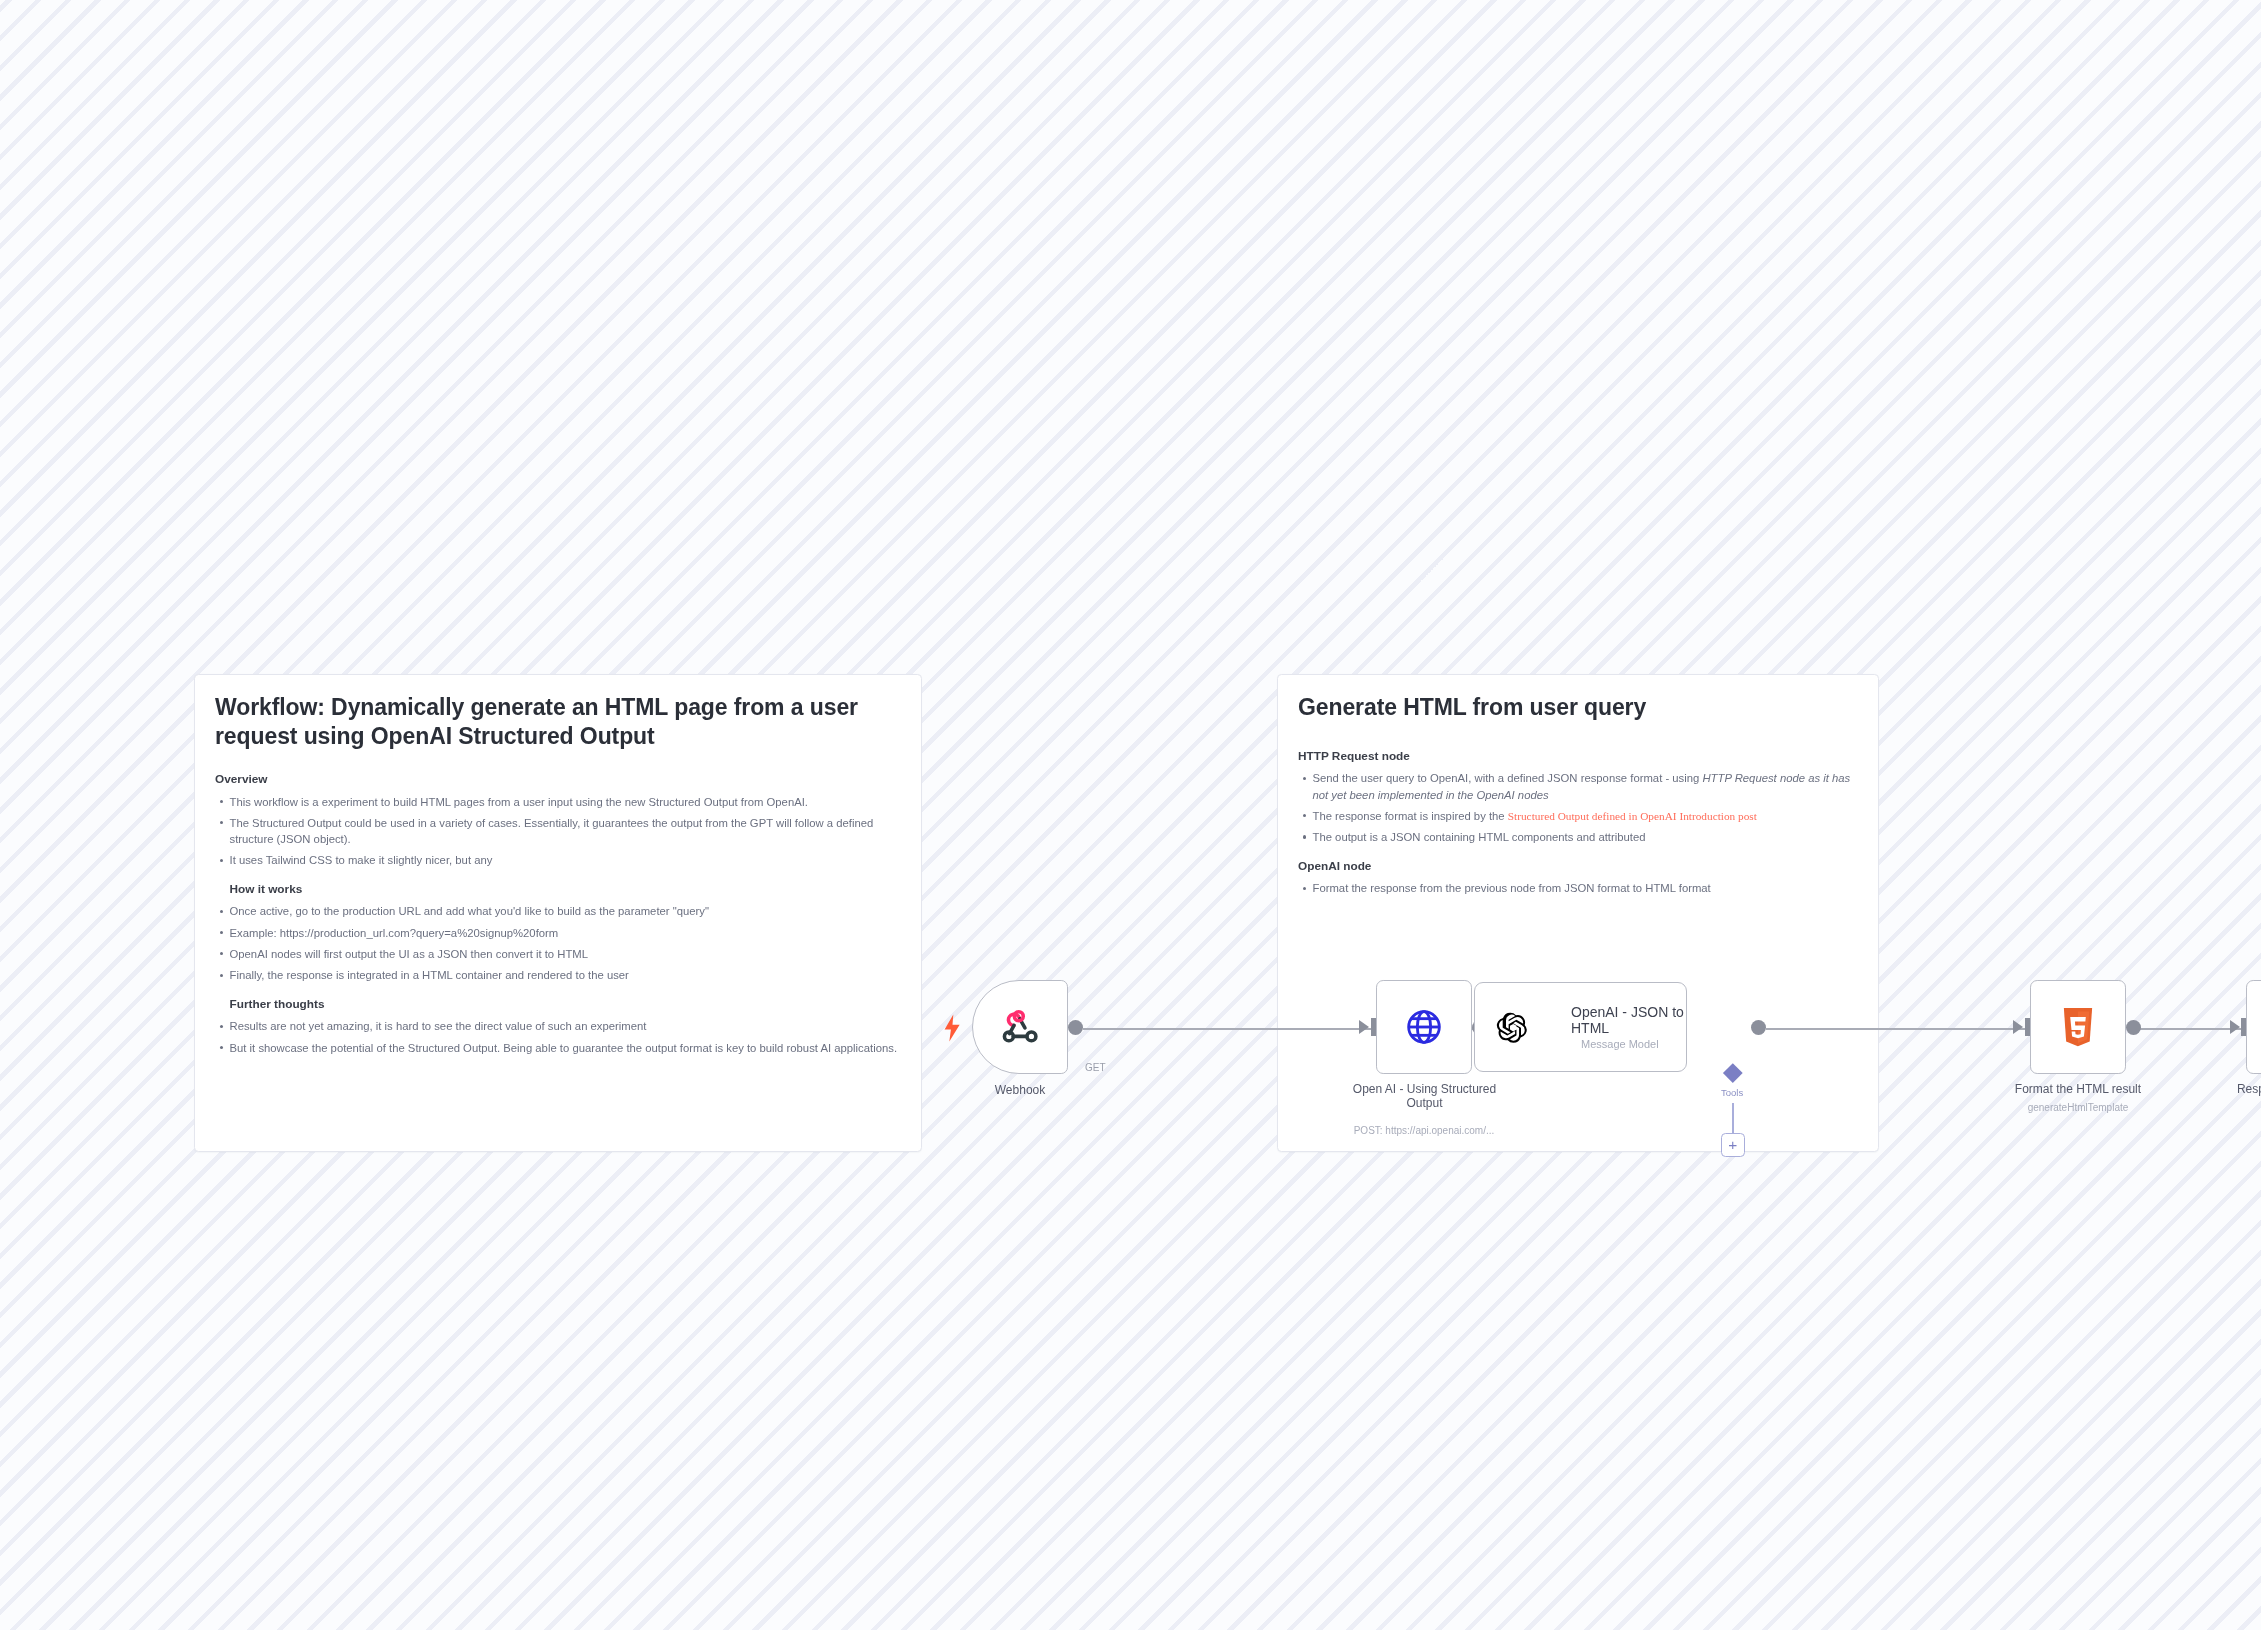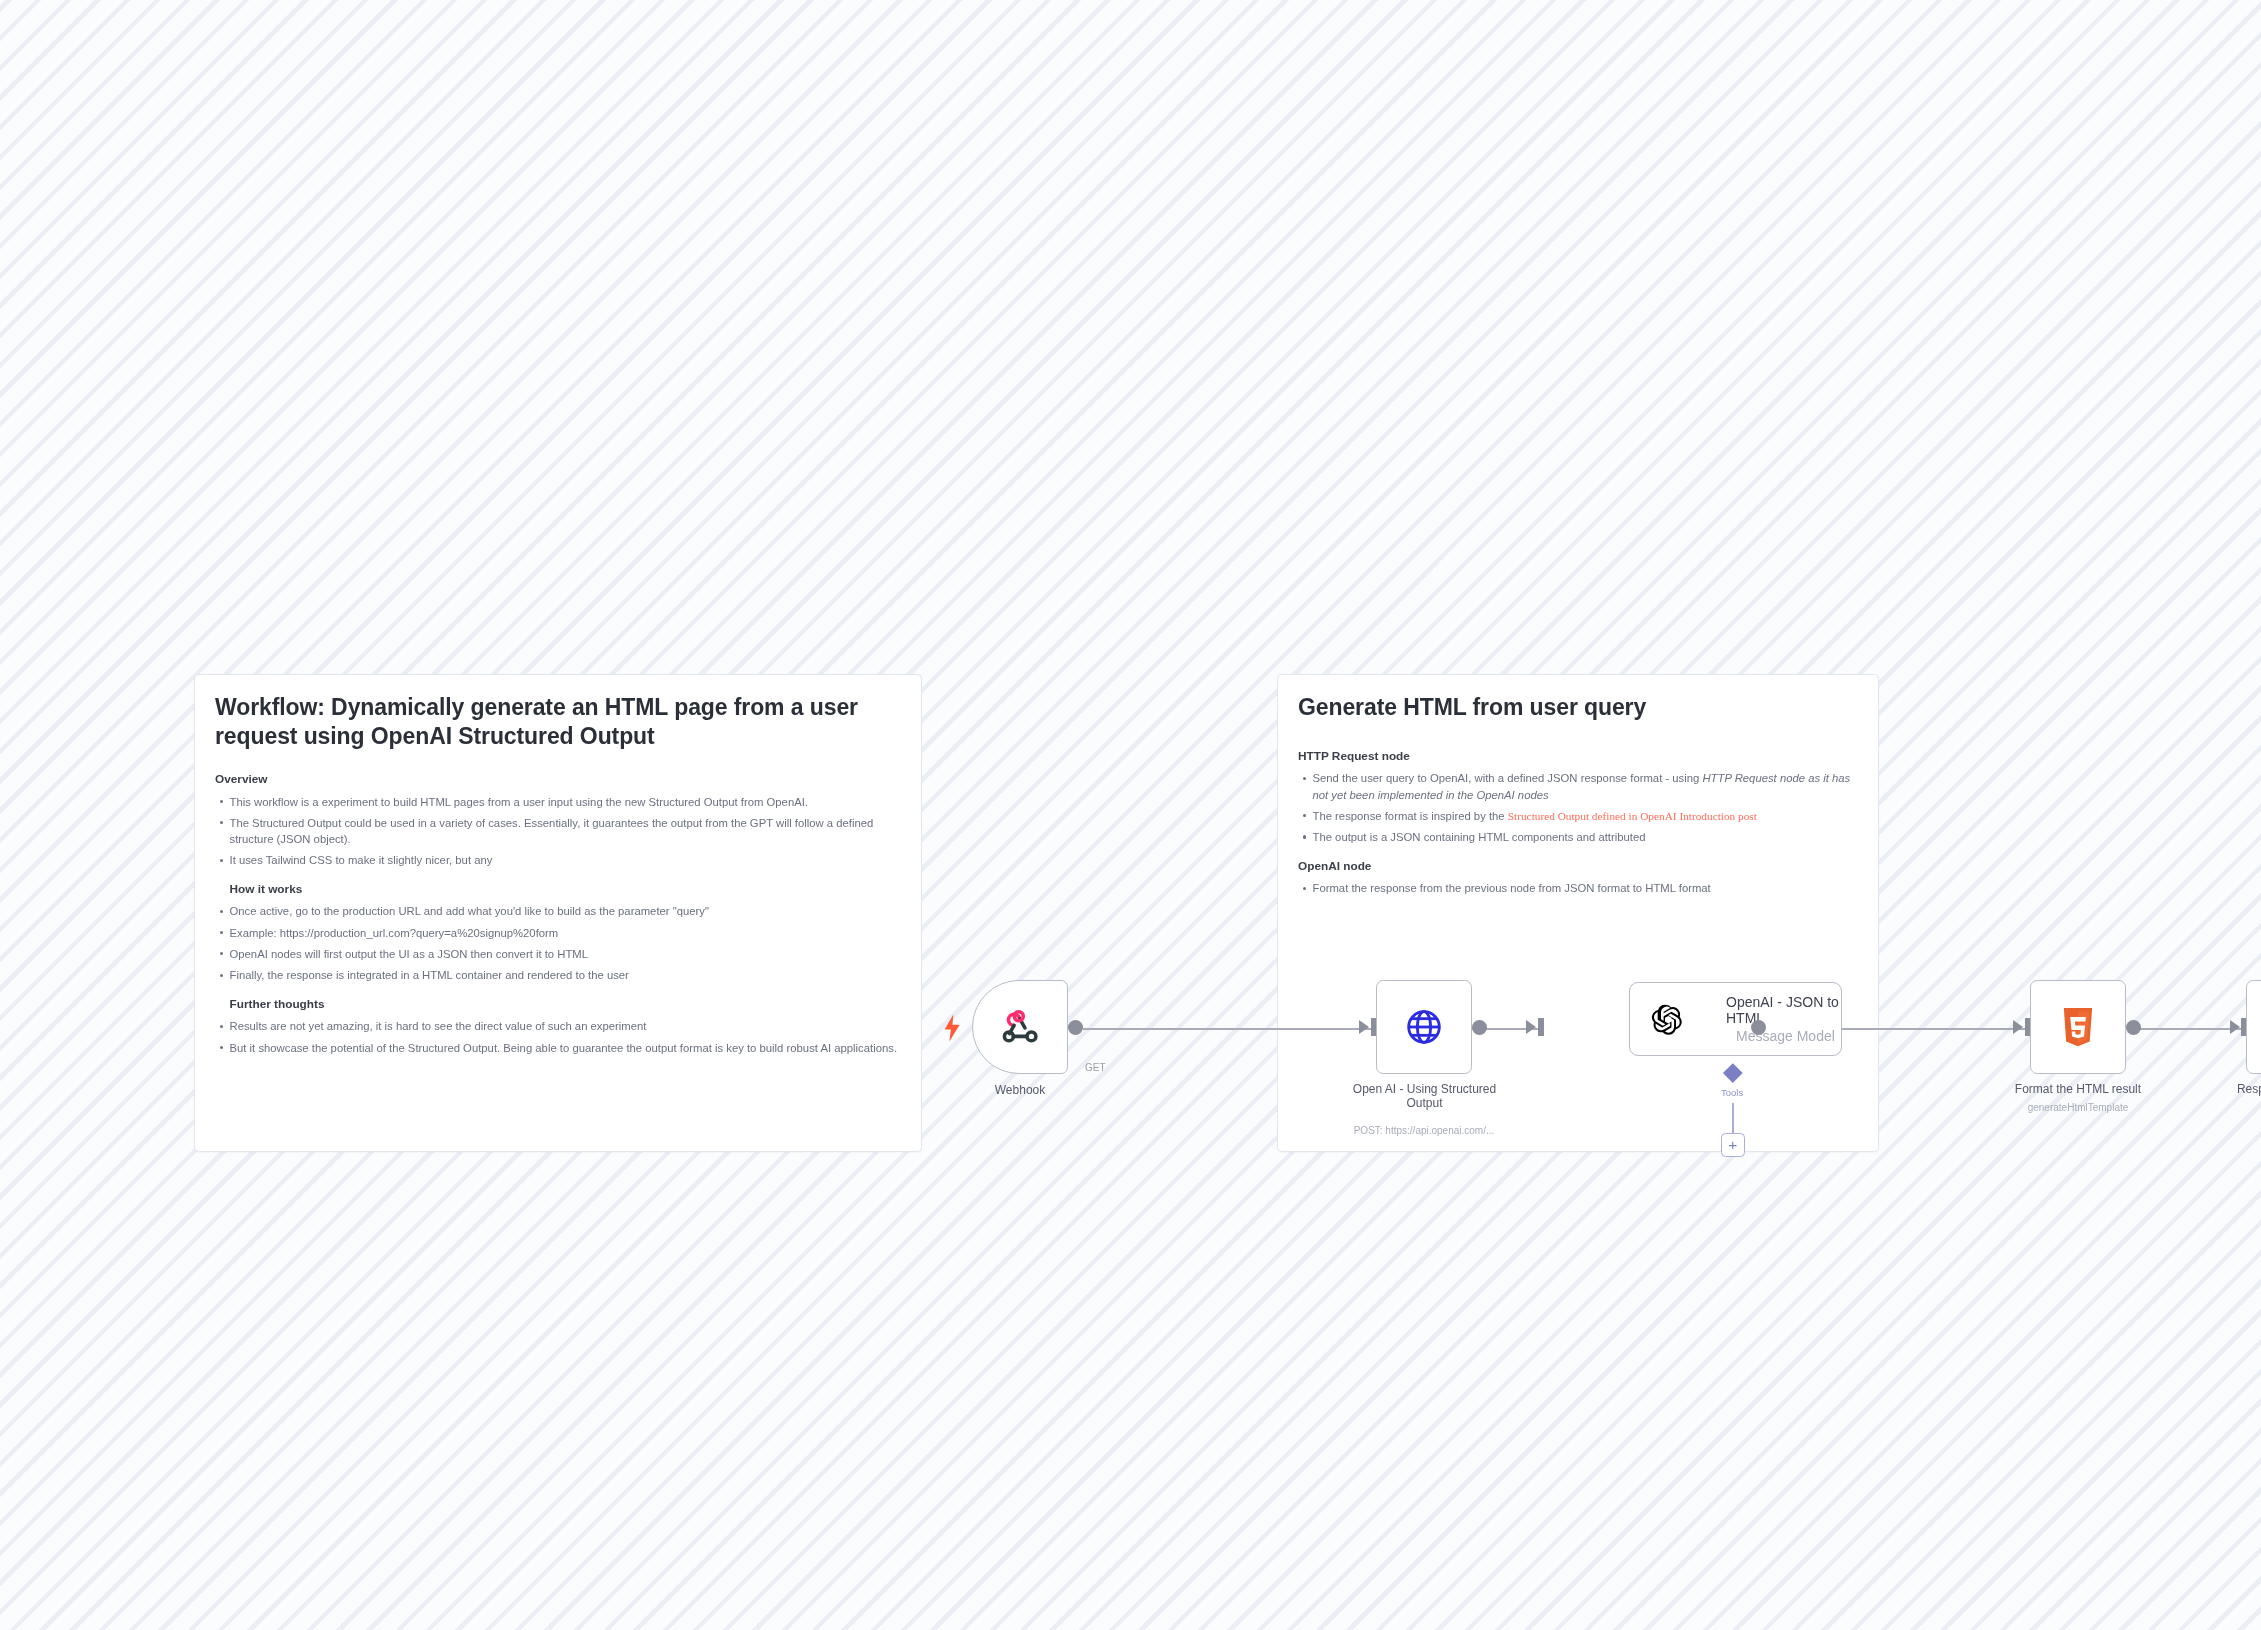--- a/index.html
+++ b/index.html
@@ -102,21 +102,21 @@
     position: absolute;
     text-align: center;
     font-size: 10px;
     color: #a8acba;
   }
   .wide-label { display: flex; flex-direction: column; gap: 1.8px; }
   .wide-label .wl-title {
     font-size: 14px; color: #3e4250; line-height: 1.18; font-weight: 400;
     max-width: 113px;
   }
-  .wide-label .wl-sub { font-size: 14px; color: #a8acba; padding-left: 10px; }
+  .wide-label .wl-sub { font-size: 11px; color: #a8acba; padding-left: 10px; }
 
   
   .wire {
     position: absolute;
     height: 2.3px;
     background: #a9acb6;
   }
   .dot {
     position: absolute;
     width: 15.4px; height: 15.4px;
@@ -279,21 +279,21 @@
       <path d="M4.2 17 H19.8" fill="none" stroke="#2b2be0" stroke-width="1.7"></path>
     </svg>
   </div>
   <div class="dot" style="left:1472px; top:1020px;"></div>
   <div class="node-caption" style="left:1334px; top:1082px; width:181px;">Open AI - Using Structured Output</div>
   <div class="node-sub" style="left:1311px; top:1125px; width:226px;">POST: https://api.openai.com/...</div>
 
   <div class="arrow-bar" style="left:1538px; top:1018px;"></div>
   <div class="arrow" style="left:1526px; top:1020px;"></div>
 
-  <div class="node wide" style="left:1629px; top:982px; width:213px; height:74px;gap:43px;">
+  <div class="node wide" style="left:1474px; top:982px; width:213px; height:90px;gap:43px;">
     <svg class="icon" width="33" height="33" viewBox="0 0 24 24" aria-hidden="true">
       <path d="M21.6 10.1a5.4 5.4 0 0 0-.47-4.46 5.5 5.5 0 0 0-5.9-2.64A5.46 5.46 0 0 0 11.1 1.2a5.5 5.5 0 0 0-5.25 3.8 5.44 5.44 0 0 0-3.64 2.64 5.5 5.5 0 0 0 .68 6.45 5.43 5.43 0 0 0 .47 4.46 5.5 5.5 0 0 0 5.9 2.64 5.45 5.45 0 0 0 4.13 1.84 5.5 5.5 0 0 0 5.25-3.81 5.44 5.44 0 0 0 3.63-2.64 5.5 5.5 0 0 0-.68-6.45Zm-8.2 11.47a4.08 4.08 0 0 1-2.62-.95l.13-.07 4.35-2.51a.71.71 0 0 0 .36-.62v-6.14l1.84 1.07a.07.07 0 0 1 .04.05v5.08a4.1 4.1 0 0 1-4.1 4.09ZM4.6 17.81a4.07 4.07 0 0 1-.49-2.74l.13.08 4.35 2.51a.7.7 0 0 0 .71 0l5.31-3.07v2.13a.08.08 0 0 1-.03.06l-4.4 2.54a4.1 4.1 0 0 1-5.58-1.5ZM3.45 8.42a4.08 4.08 0 0 1 2.14-1.8v5.17a.68.68 0 0 0 .35.6l5.29 3.05-1.85 1.07a.07.07 0 0 1-.06 0L4.92 13.9a4.1 4.1 0 0 1-1.5-5.48Zm15.1 3.51-5.3-3.08 1.84-1.06a.07.07 0 0 1 .07 0l4.4 2.54a4.09 4.09 0 0 1-.63 7.38v-5.18a.7.7 0 0 0-.37-.6Zm1.84-2.76-.13-.08-4.34-2.53a.71.71 0 0 0-.72 0l-5.3 3.07V7.5a.07.07 0 0 1 .03-.06l4.4-2.54a4.1 4.1 0 0 1 6.08 4.24ZM9.9 12.96 8.06 11.9a.07.07 0 0 1-.04-.06V6.77a4.1 4.1 0 0 1 6.72-3.15l-.13.08-4.35 2.5a.71.71 0 0 0-.36.62v6.14Zm1-2.16L13.27 9.4l2.37 1.37v2.73l-2.36 1.36-2.37-1.36Z" fill="#000000"></path>
     </svg>
     <div class="wide-label">
       <div class="wl-title">OpenAI - JSON to HTML</div>
       <div class="wl-sub">Message Model</div>
     </div>
   </div>
   <div class="dot" style="left:1751px; top:1020px;"></div>
 

